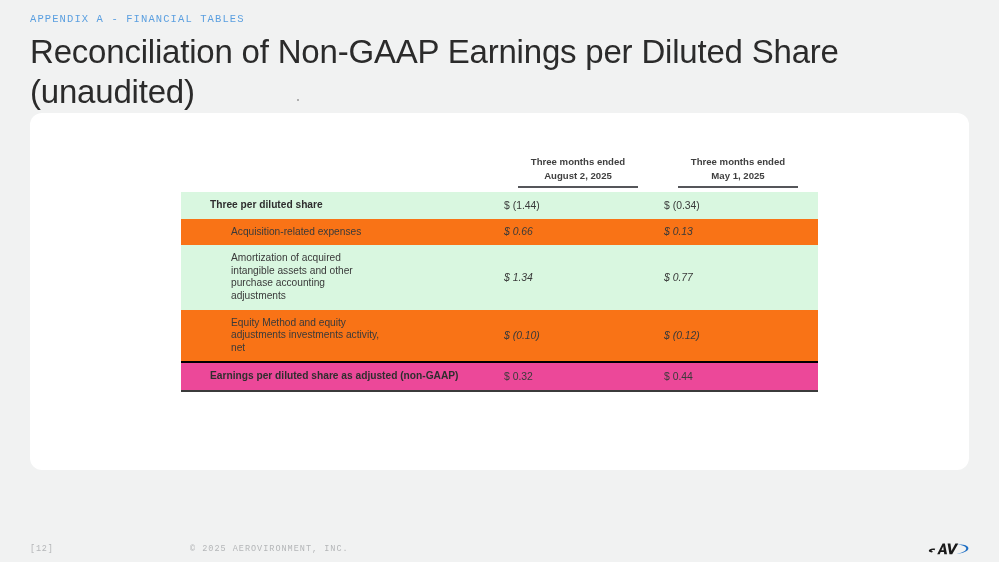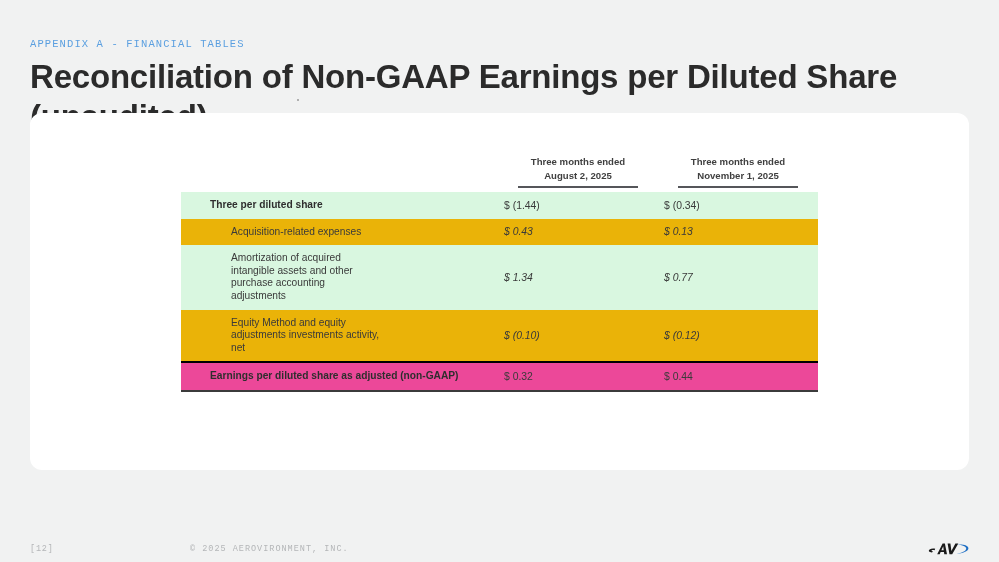--- a/index.html
+++ b/index.html
@@ -23,27 +23,26 @@
     width: 930px;
   }
   .eyebrow {
     font-family: "Liberation Mono", monospace;
     font-size: 10.5px;
     letter-spacing: 1.1px;
     color: #5a9fe0;
     font-weight: 400;
     line-height: 14px;
     white-space: nowrap;
-    margin-top: 25px;
   }
   .slide-title {
     margin-top: 6px;
     font-family: "Liberation Sans", sans-serif;
     font-size: 33px;
-    font-weight: 700;
+    font-weight: 400;
     color: #2b2b2b;
     line-height: 40px;
     letter-spacing: -0.2px;
   }
   .stray-dot {
     position: absolute;
     left: 297px;
     top: 99px;
     width: 2px;
     height: 2px;
@@ -87,21 +86,21 @@
     color: #3f3f3f;
     line-height: 13.5px;
     border-bottom: 2px solid #55565a;
     padding: 0 6px 4px 6px;
     min-width: 108px;
     white-space: nowrap;
   }
   .hdr-spacer { height: 46px; }
 
   tr.row-green  td { background: #d9f7e0; }
-  tr.row-white  td { background: #eab308; }
+  tr.row-white  td { background: #f97316; }
   tr.row-total  td {
     background: #ec4899;
     border-top: 2px solid #000000;
     border-bottom: 2px solid #3b3b3b;
   }
 
   td.lbl {
     font-size: 10.2px;
     color: #3a3a3a;
     line-height: 12.6px;
@@ -186,38 +185,38 @@
         <th class="hdr-spacer"></th>
         <th class="hdr-cell">
           <span class="hdr-inner">
             <span>Three months ended</span><br>
             <span>August 2, 2025</span>
           </span>
         </th>
         <th class="hdr-cell">
           <span class="hdr-inner">
             <span>Three months ended</span><br>
-            <span>November 1, 2025</span>
+            <span>May 1, 2025</span>
           </span>
         </th>
       </tr>
     </thead>
     <tbody>
 
       <tr class="row-green">
         <td class="lbl bold">Three per diluted share</td>
         <td class="val">$ (1.44)</td>
         <td class="val">$ (0.34)</td>
       </tr>
 
       <tr class="row-white">
         <td class="lbl indent">
           <span class="wrap">Acquisition-related expenses</span>
         </td>
-        <td class="val italic">$ 0.43</td>
+        <td class="val italic">$ 0.66</td>
         <td class="val italic">$ 0.13</td>
       </tr>
 
       <tr class="row-green">
         <td class="lbl indent">
           <span class="wrap">Amortization of acquired intangible assets and other purchase accounting adjustments</span>
         </td>
         <td class="val italic">$ 1.34</td>
         <td class="val italic">$ 0.77</td>
       </tr>

